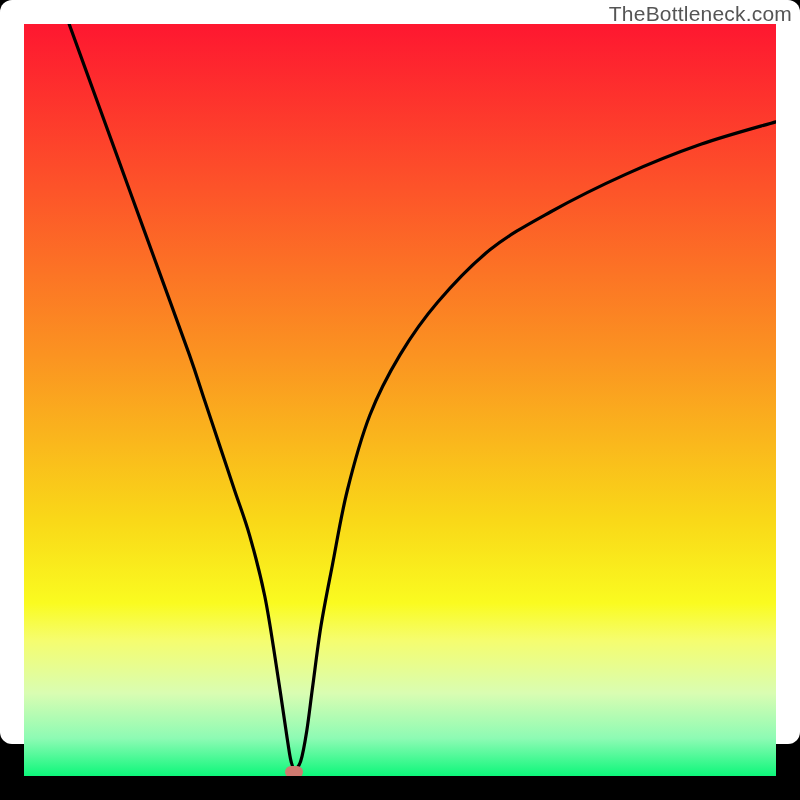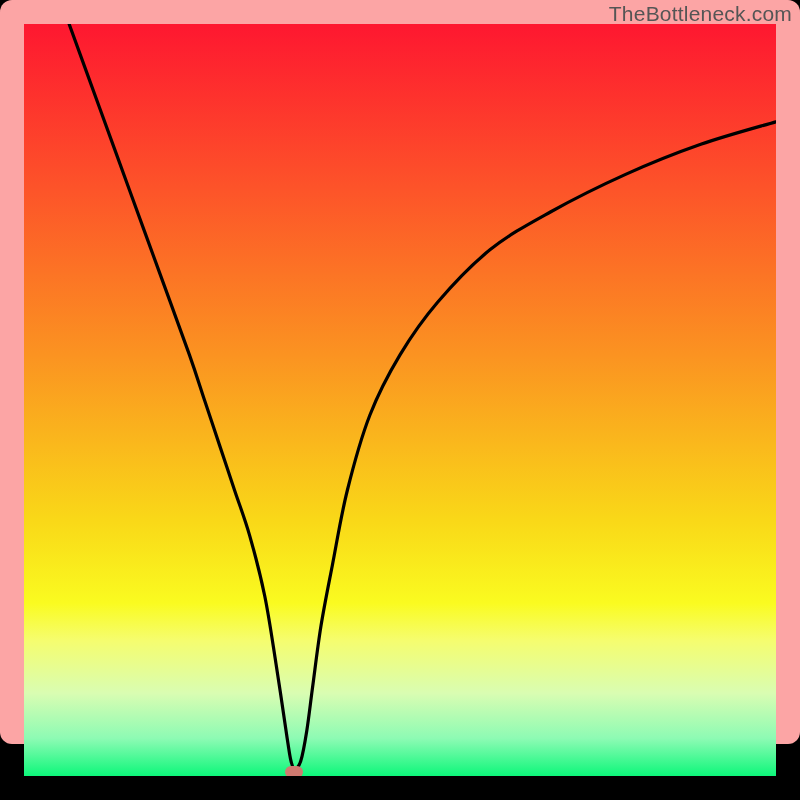--- a/index.html
+++ b/index.html
@@ -1,21 +1,21 @@
 <!DOCTYPE html>
 <html><head>
 <meta charset="utf-8">
 <style>
   * { margin: 0; padding: 0; box-sizing: border-box; }
   html, body { width: 800px; height: 800px; overflow: hidden; background: #000; font-family: Arial, Helvetica, sans-serif; }
   .frame {
     position: relative;
     width: 800px;
     height: 744px;
-    background: #fca5a5;
+    background: #ffffff;
     border-radius: 12px;
   }
   .plot-area {
     position: absolute;
     left: 24px;
     top: 24px;
     width: 752px;
     height: 752px;
     overflow: hidden;
   }

